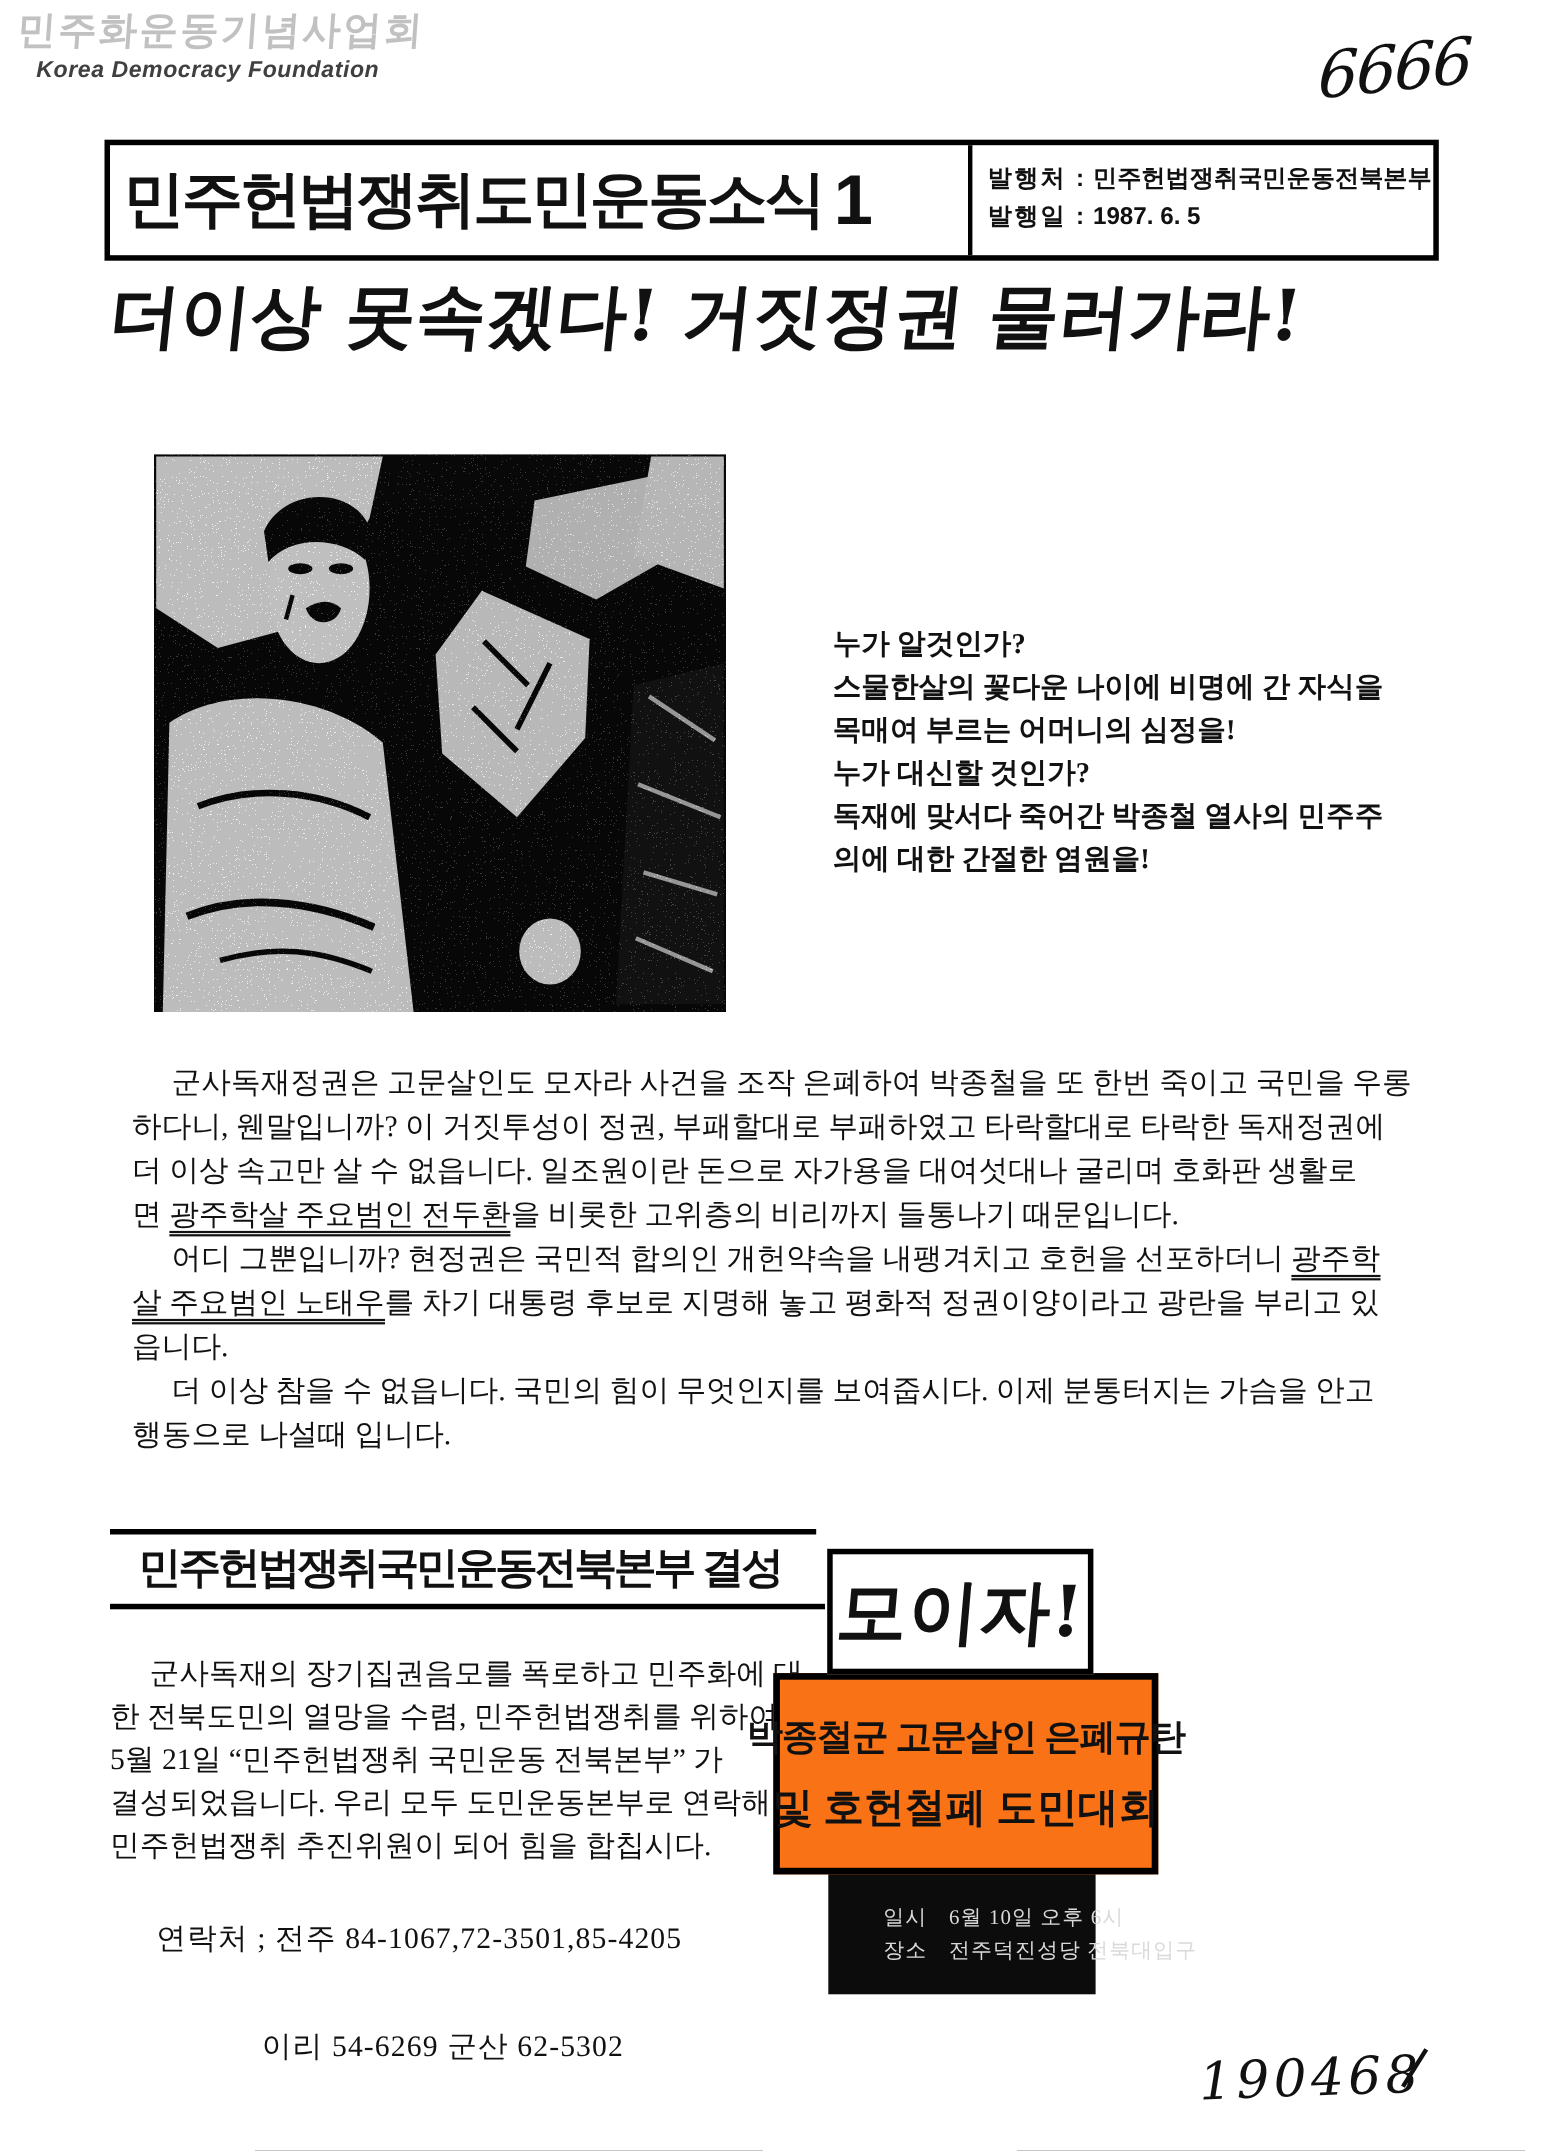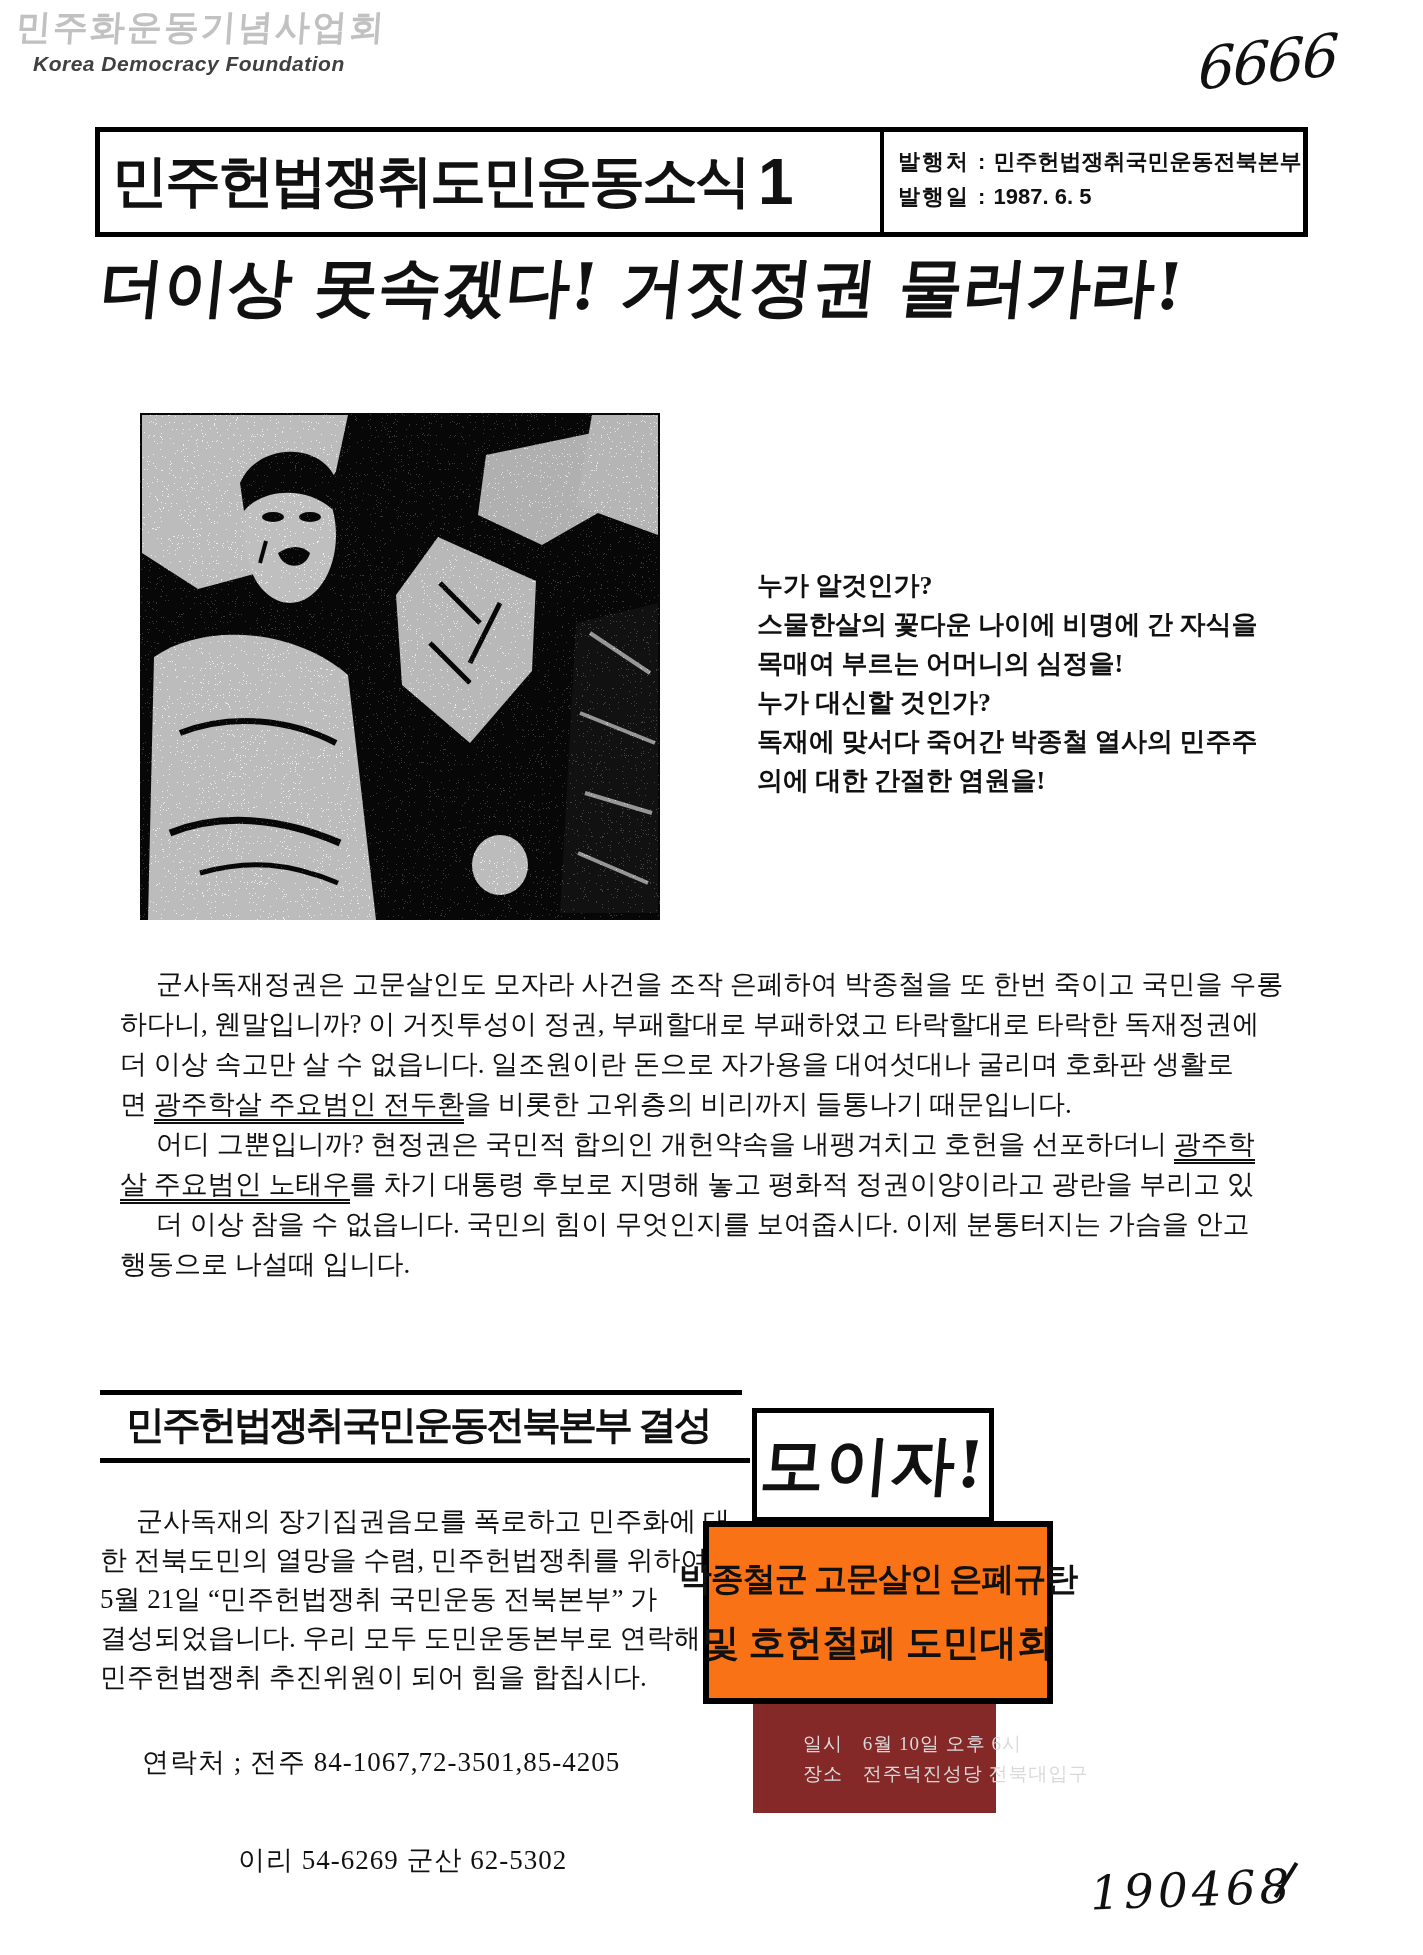--- a/index.html
+++ b/index.html
@@ -58,21 +58,21 @@
   .section-title{position:absolute;left:126px;top:1398px;font-size:39px;font-weight:bold;
                  font-family:"Liberation Sans",sans-serif;letter-spacing:-3px;white-space:nowrap;}
 
   .section-body{position:absolute;left:100px;top:1502px;font-size:27px;line-height:39px;}
   .section-line{white-space:nowrap;}
 
   .contact1{position:absolute;left:142px;top:1744px;font-size:27px;letter-spacing:1px;white-space:nowrap;}
   .contact2{position:absolute;left:238px;top:1842px;font-size:27px;letter-spacing:1px;white-space:nowrap;}
 
   
-  .schedule-box{position:absolute;left:753px;top:1697px;width:243px;height:116px;background:#7f1d1d;
+  .schedule-box{position:absolute;left:753px;top:1697px;width:243px;height:116px;background:#000000;
                 box-sizing:border-box;padding:32px 16px 0 50px;color:#d8d8d8;font-size:19px;
                 line-height:30px;letter-spacing:1px;white-space:nowrap;opacity:0.95;}
   .schedule-box .slbl{margin-right:14px;}
   .rally-box{position:absolute;left:703px;top:1521px;width:350px;height:183px;border:6px solid #000;
              box-sizing:border-box;background:#f97316;display:flex;flex-direction:column;
              justify-content:center;align-items:center;gap:16px;}
   .rally-line1{font-size:33px;font-weight:bold;letter-spacing:-1px;white-space:nowrap;}
   .rally-line2{font-size:37px;font-weight:bold;letter-spacing:0px;white-space:nowrap;}
   .gather-box{position:absolute;left:752px;top:1408px;width:242px;height:114px;border:5px solid #000;
               box-sizing:border-box;background:#fff;display:flex;align-items:center;justify-content:center;}
@@ -163,20 +163,21 @@
       <div class="cap-line">의에 대한 간절한 염원을!</div>
     </div>
 
   <div class="body-block">
       <div class="body-line indent"><span>군사독재정권은 고문살인도 모자라 사건을 조작 은폐하여 박종철을 또 한번 죽이고 국민을 우롱</span></div>
       <div class="body-line"><span>하다니, 웬말입니까?  이 거짓투성이 정권, 부패할대로 부패하였고 타락할대로 타락한 독재정권에</span></div>
       <div class="body-line"><span>더 이상 속고만 살 수 없읍니다.  일조원이란 돈으로 자가용을 대여섯대나 굴리며  호화판  생활로</span></div>
       <div class="body-line"><span>면 </span><span class="u">광주학살 주요범인 전두환</span><span>을 비롯한 고위층의 비리까지 들통나기 때문입니다.</span></div>
       <div class="body-line indent"><span>어디 그뿐입니까?   현정권은 국민적 합의인 개헌약속을 내팽겨치고 호헌을 선포하더니  </span><span class="u">광주학</span></div>
       <div class="body-line"><span class="u">살 주요범인 노태우</span><span>를 차기 대통령 후보로 지명해 놓고 평화적 정권이양이라고 광란을 부리고 있</span></div>
+      <div class="body-line"><span>읍니다.</span></div>
       <div class="body-line indent"><span>더 이상 참을 수 없읍니다.  국민의 힘이 무엇인지를 보여줍시다.  이제 분통터지는 가슴을 안고</span></div>
       <div class="body-line"><span>행동으로 나설때 입니다.</span></div>
     </div>
 
   <div class="rule rule-top"></div>
   <div class="section-title">민주헌법쟁취국민운동전북본부 결성</div>
   <div class="rule rule-bottom"></div>
 
   <div class="section-body">
       <div class="section-line indent">군사독재의 장기집권음모를 폭로하고 민주화에 대</div>

